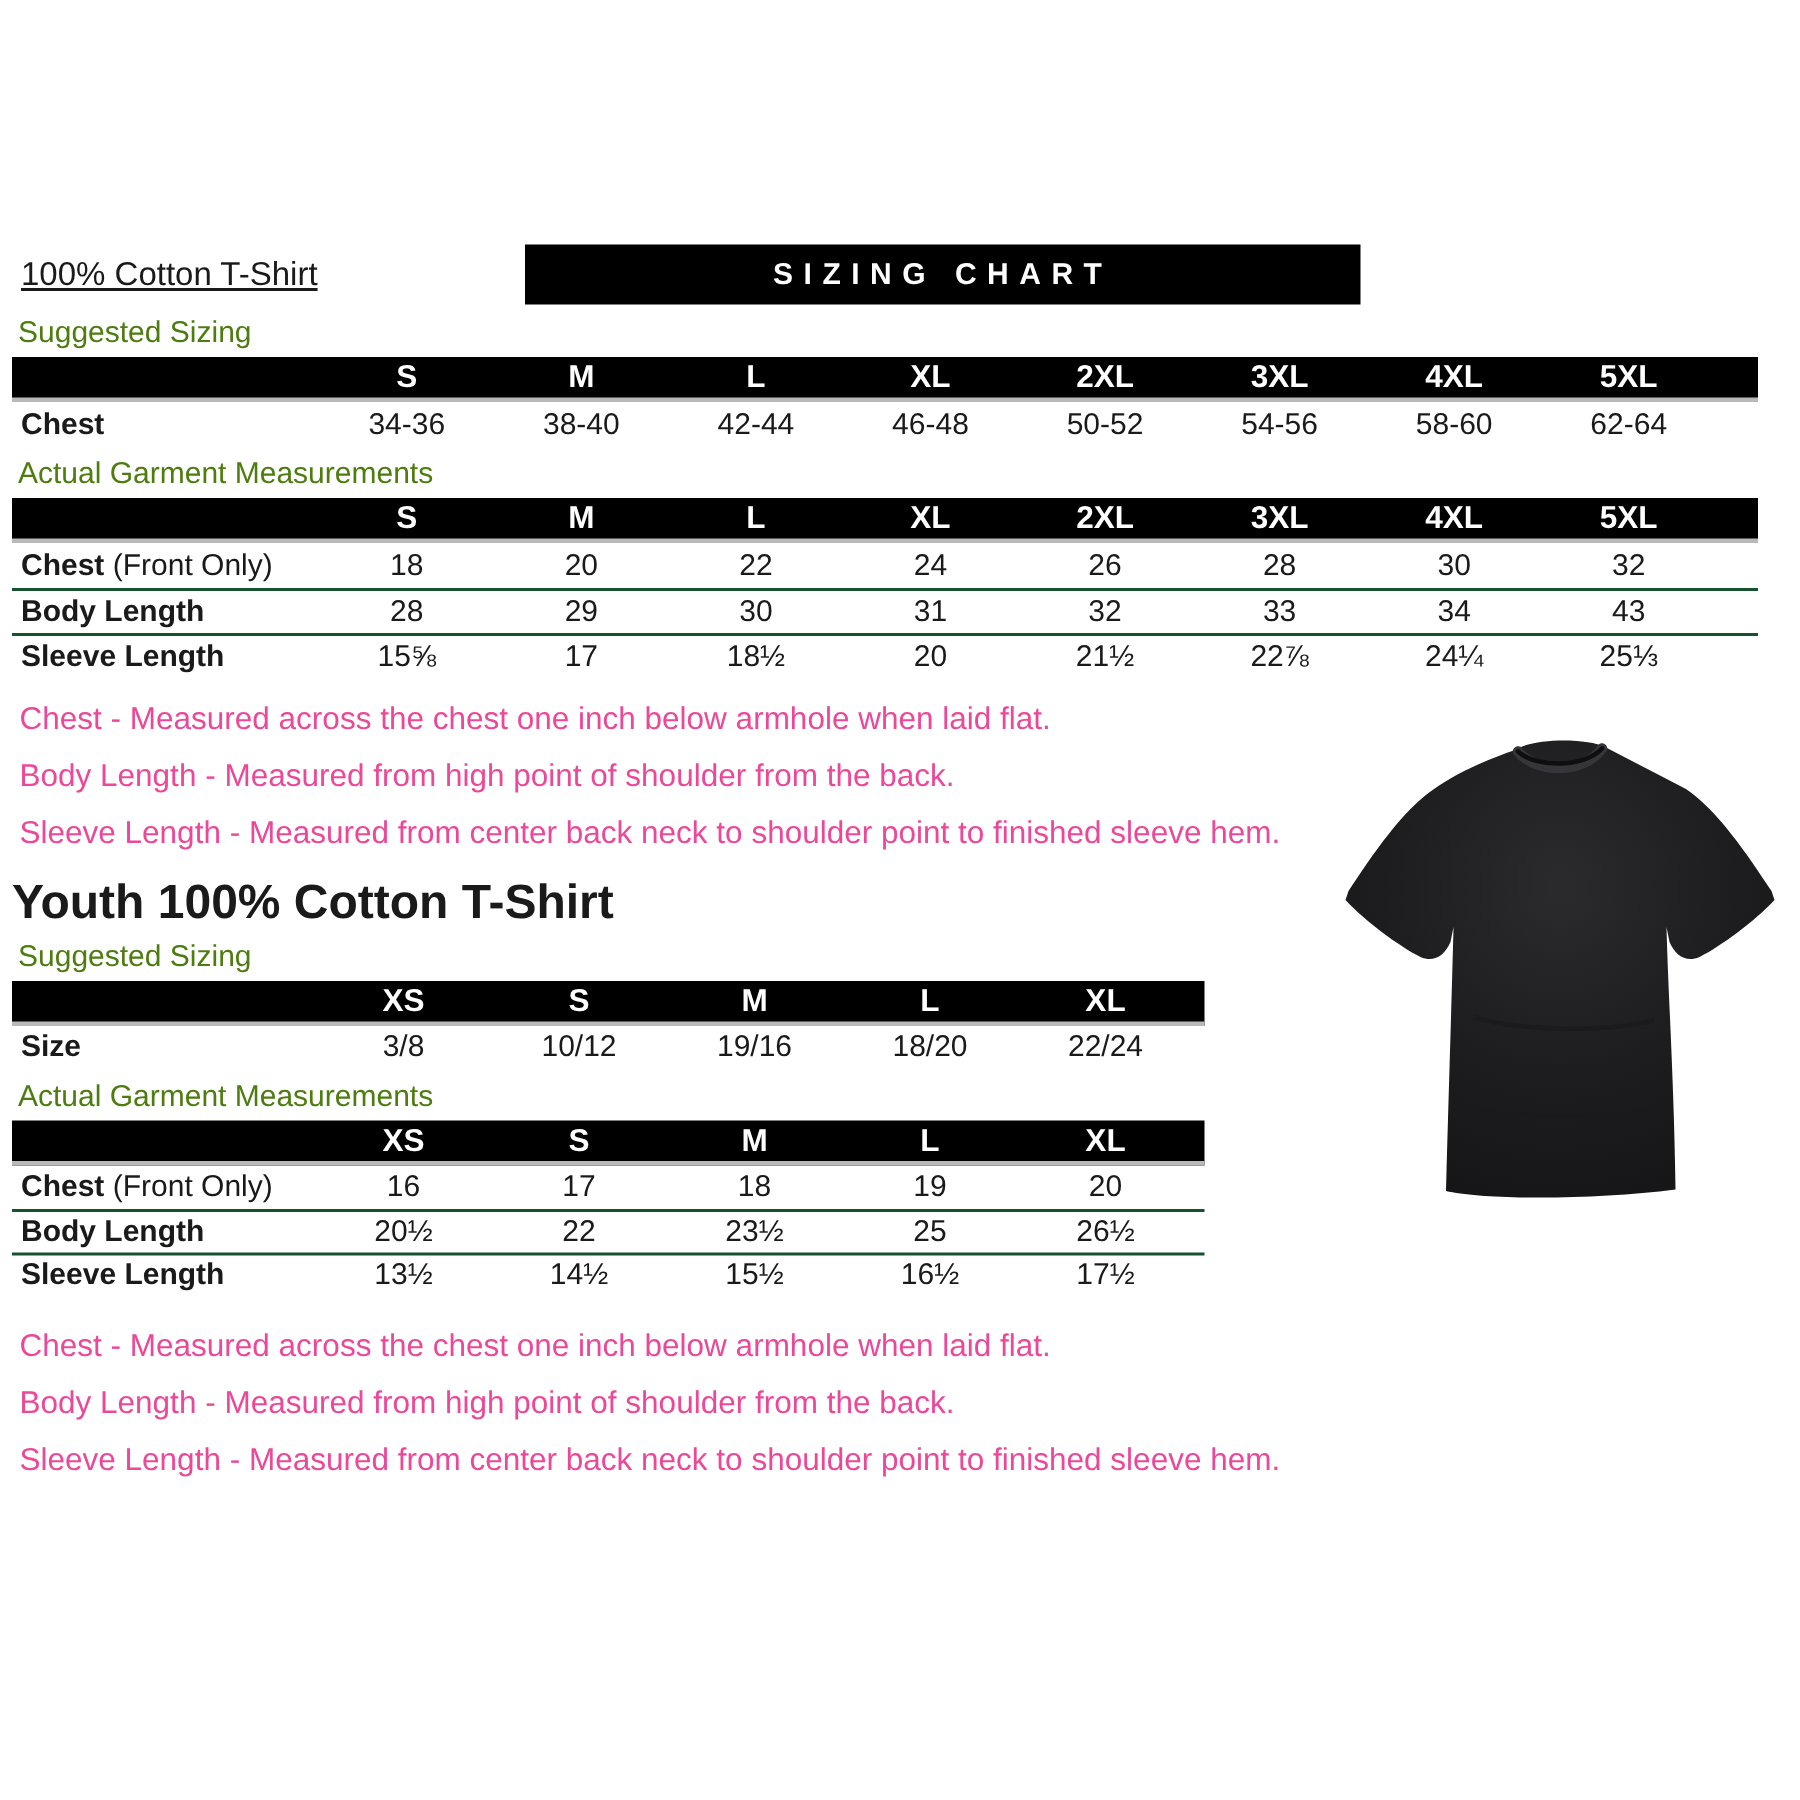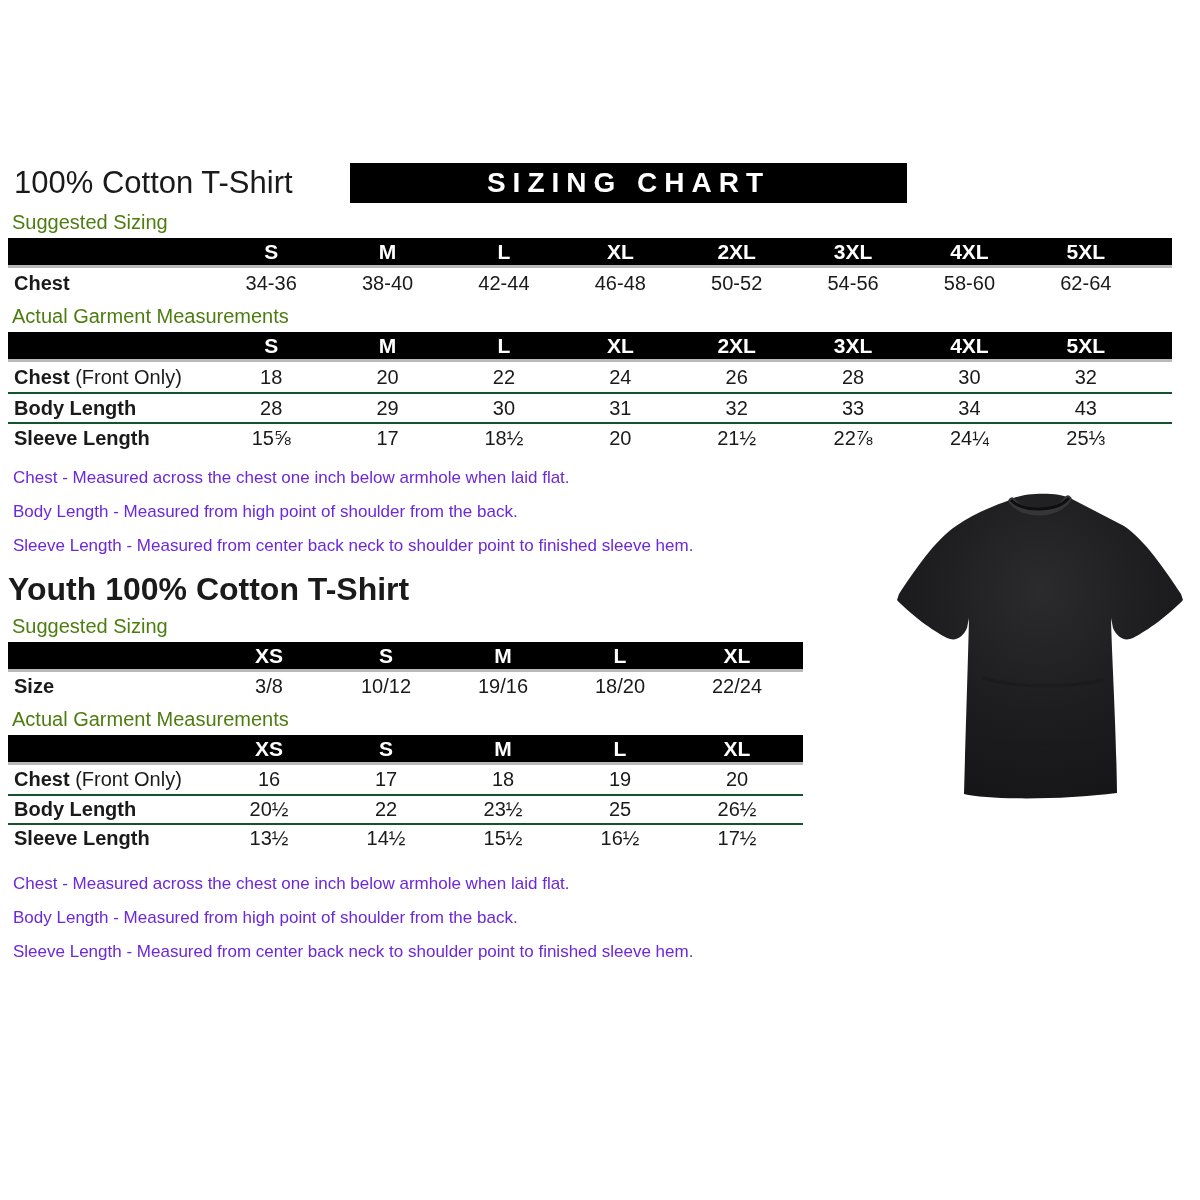--- a/index.html
+++ b/index.html
@@ -9,24 +9,24 @@
     background:#ffffff;
     font-family:"Liberation Sans", sans-serif;
     color:#1a1a1a;
     position:relative;
     overflow:hidden;
   }
   .content { position:absolute; top:162px; left:8px; width:1184px; }
 
   
   .header-row { display:flex; align-items:center; height:42px; }
-  .page-title { width:342px; font-size:31px; line-height:38px; padding-left:6px; white-space:nowrap; }
+  .page-title { width:342px; font-size:22px; line-height:38px; padding-left:6px; white-space:nowrap;text-decoration:underline; }
   .banner {
     width:557px; height:40px; background:#000000; color:#ffffff;
-    font-weight:bold; font-size:28px; letter-spacing:7px;
+    font-weight:bold; font-size:20px; letter-spacing:7px;
     display:flex; align-items:center; justify-content:center;
   }
 
   .section-label { font-size:20px; margin:7px 0 4px 4px; color:#4d7c0f; }
   .gap-lg { }
 
   
   .tbl { width:1164px; font-size:20px; }
   .tbl .hdr {
     display:flex; align-items:center; height:30px;
@@ -37,21 +37,21 @@
   .tbl .row.sep { border-top:2px solid #14532d; }
   .lab { width:205px; padding-left:6px; font-weight:bold; white-space:nowrap; }
   .lab .suffix { font-weight:normal; }
   .c { flex:1; text-align:center; }
 
   .tbl.youth { width:795px; }
   .tbl.youth .hdr, .tbl.youth .row { padding-right:18px;gap:21px; }
   .tbl.youth .lab { width:192px; }
   .tbl.youth .row { height:29px; }
 
-  .notes { margin:16px 0 0 5px; font-size:17px; color:#6d28d9; }
+  .notes { margin:16px 0 0 5px; font-size:21px; color:#ec4899; }
   .note { margin-bottom:14px; }
 
   .youth-title { font-size:32px; font-weight:bold; margin:9px 0 4px 0; line-height:38px; }
 
   .tshirt-wrap { position:absolute; left:893px; top:488px; width:294px; height:316px; }
 </style>
 </head>
 <body>
 
 <div class="content">

